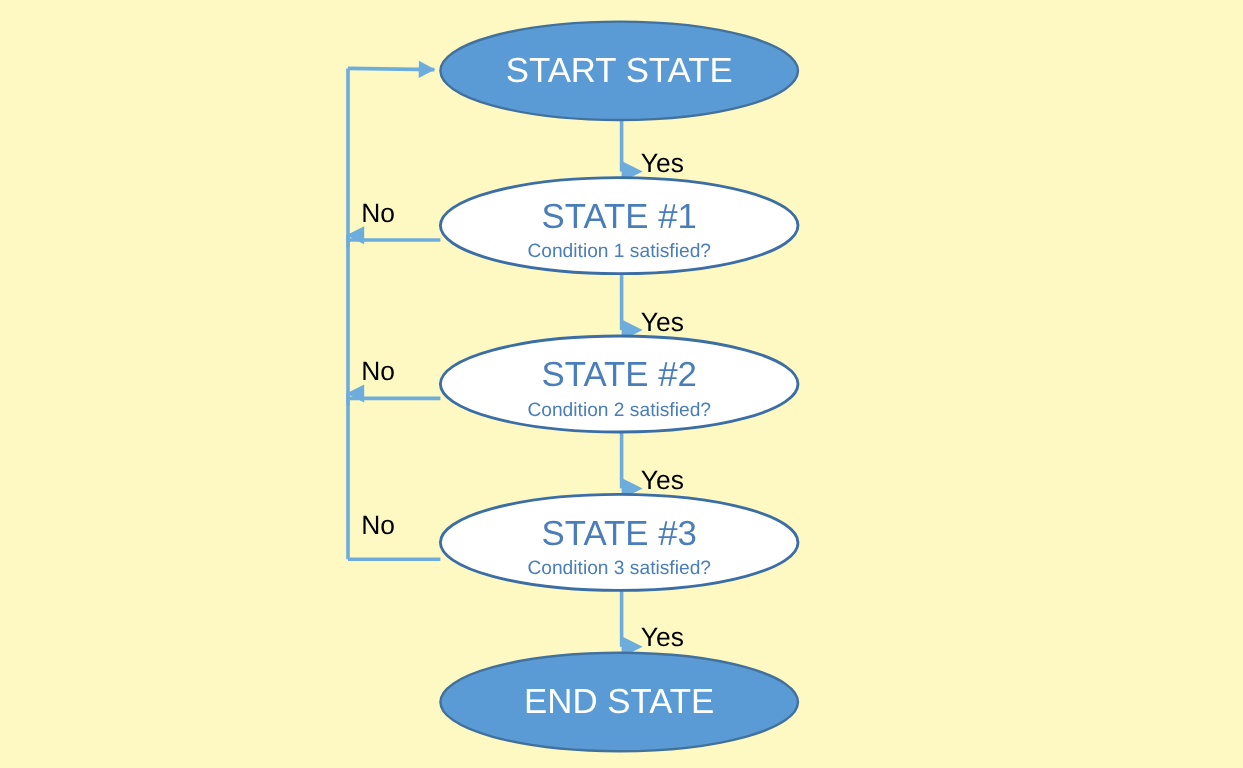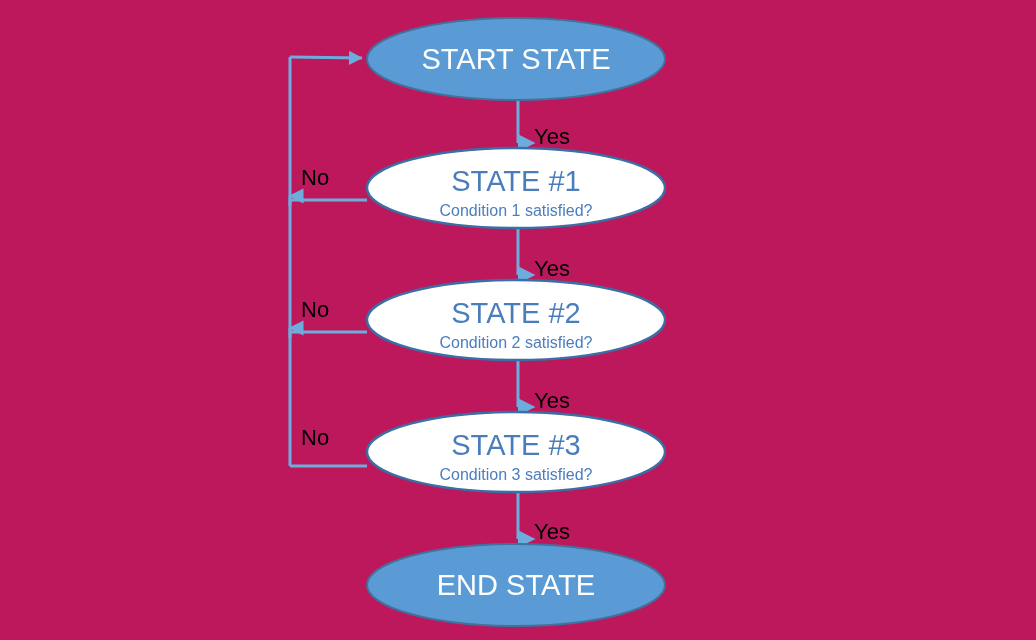--- a/index.html
+++ b/index.html
@@ -7,21 +7,21 @@
     padding: 0;
     background: #ffffff;
   }
   body {
     font-family: "Liberation Sans", sans-serif;
   }
   #canvas {
     position: relative;
     width: 1036px;
     height: 640px;
-    background: #be185d;
+    background: #fef9c3;
     overflow: hidden;
   }
   #flow-svg {
     position: absolute;
     left: 0;
     top: 0;
     width: 1036px;
     height: 640px;
   }
   .node-label-primary {

